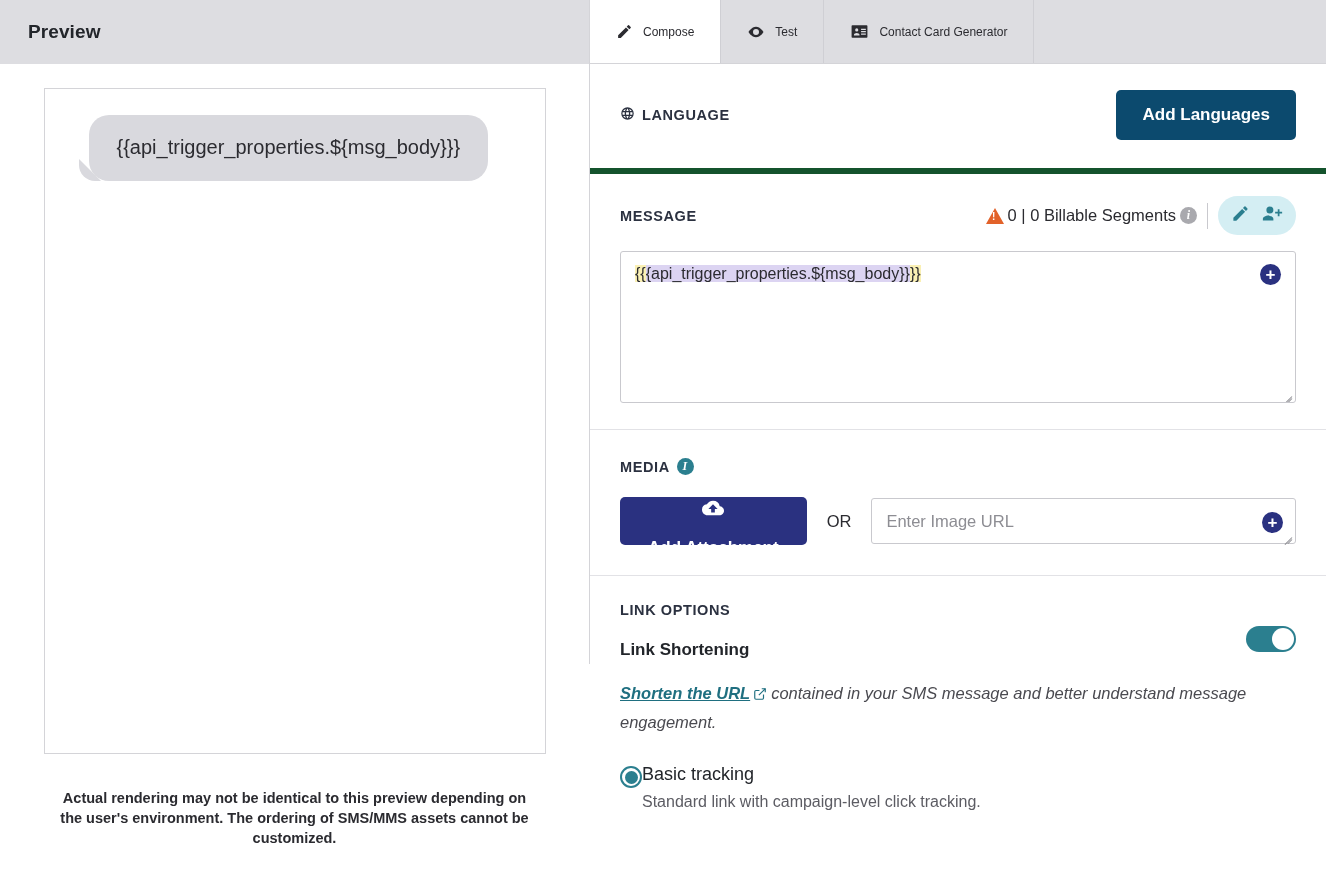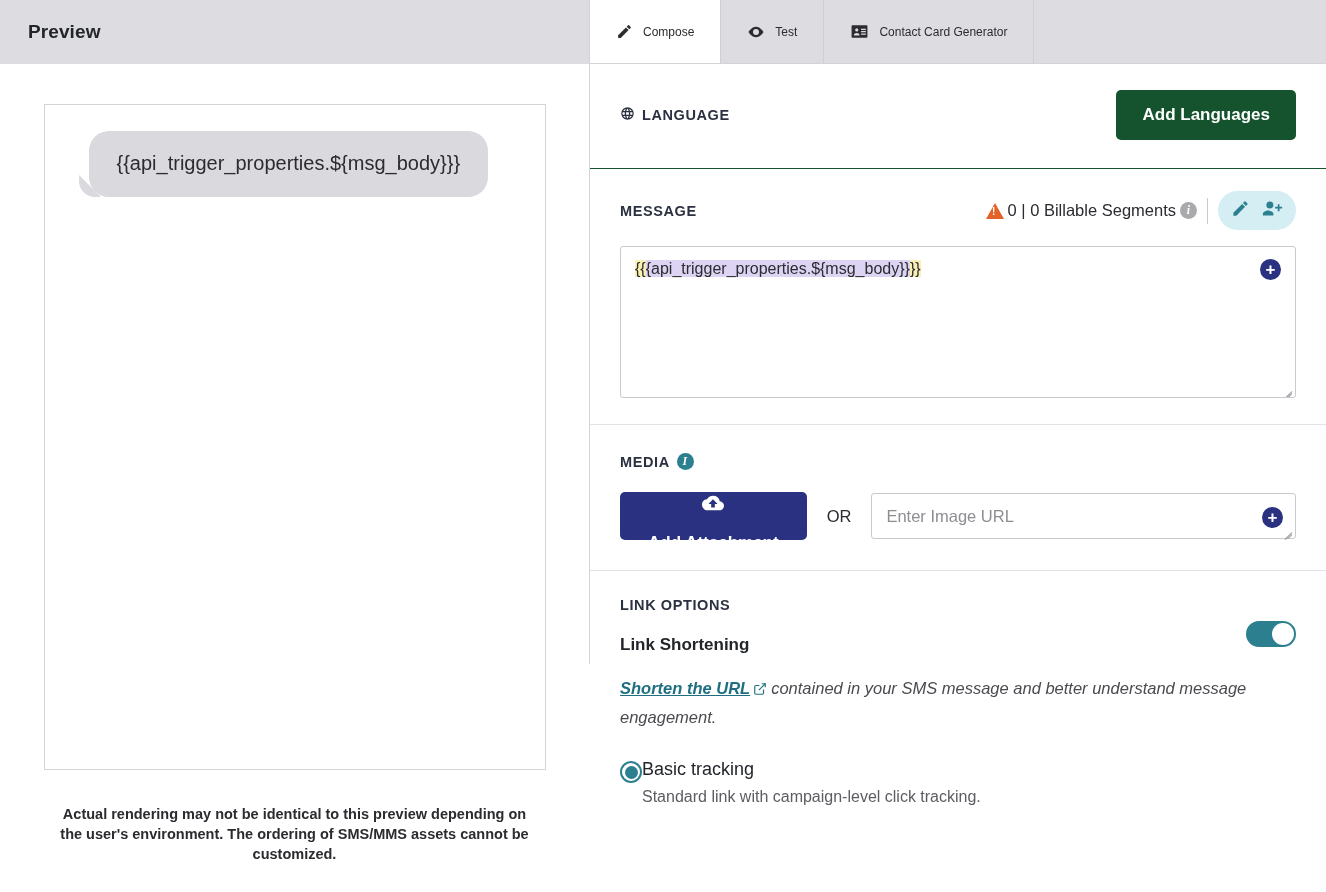--- a/index.html
+++ b/index.html
@@ -26,21 +26,21 @@
     padding-left: 28px;
   }
   .preview-header-title {
     font-size: 19px; font-weight: bold; color: #22252a;
     letter-spacing: .1px;
   }
   .preview-body {
     flex: 1;
     display: flex; flex-direction: column;
     align-items: center;
-    padding: 40px 43px 0 43px;
+    padding: 24px 43px 0 43px;
   }
   .phone-box {
     width: 502px; height: 666px;
     border: 1px solid #d4d4d8;
     background: #fff;
     padding: 26px 22px 0 22px;
   }
   .bubble-wrap { position: relative; display: flex; }
   .bubble {
     position: relative;
@@ -95,33 +95,33 @@
     border-right: 1px solid #cfcfd4;
     cursor: pointer;
     white-space: nowrap;
   }
   .tab.active { background: #ffffff; }
   .tab .ticon { display: flex; align-items: center; }
 
   .panel-scroll { flex: 1; overflow: hidden; }
 
   .section { padding: 26px 30px; }
-  .section.lang { padding: 26px 30px 28px 30px; border-bottom: 1px solid #14532d; }
+  .section.lang { padding: 26px 30px 28px 30px; border-bottom: 6px solid #14532d; }
   .section.msg  { padding: 22px 30px 26px 30px; border-bottom: 1px solid #e2e2e6; }
   .section.media{ padding: 28px 30px 30px 30px; border-bottom: 1px solid #e2e2e6; }
   .section.link { padding: 26px 30px 10px 30px; }
 
   .row-between { display: flex; align-items: center; justify-content: space-between; }
   .sec-label {
     font-size: 14.5px; font-weight: bold; letter-spacing: .6px;
     color: #2b3140; text-transform: uppercase;
     display: flex; align-items: center; gap: 7px;
   }
   .btn-primary {
-    background: #14532d; color: #fff;
+    background: #0c4a6e; color: #fff;
     border: none; border-radius: 5px;
     font-size: 17px; font-weight: bold;
     font-family: "Liberation Sans", sans-serif;
     padding: 15px 26px;
     cursor: pointer;
   }
 
   .seg-area { display: flex; align-items: center; gap: 4px; }
   .seg-text { font-size: 16.5px; color: #2b2b30; }
   .warn-tri {

